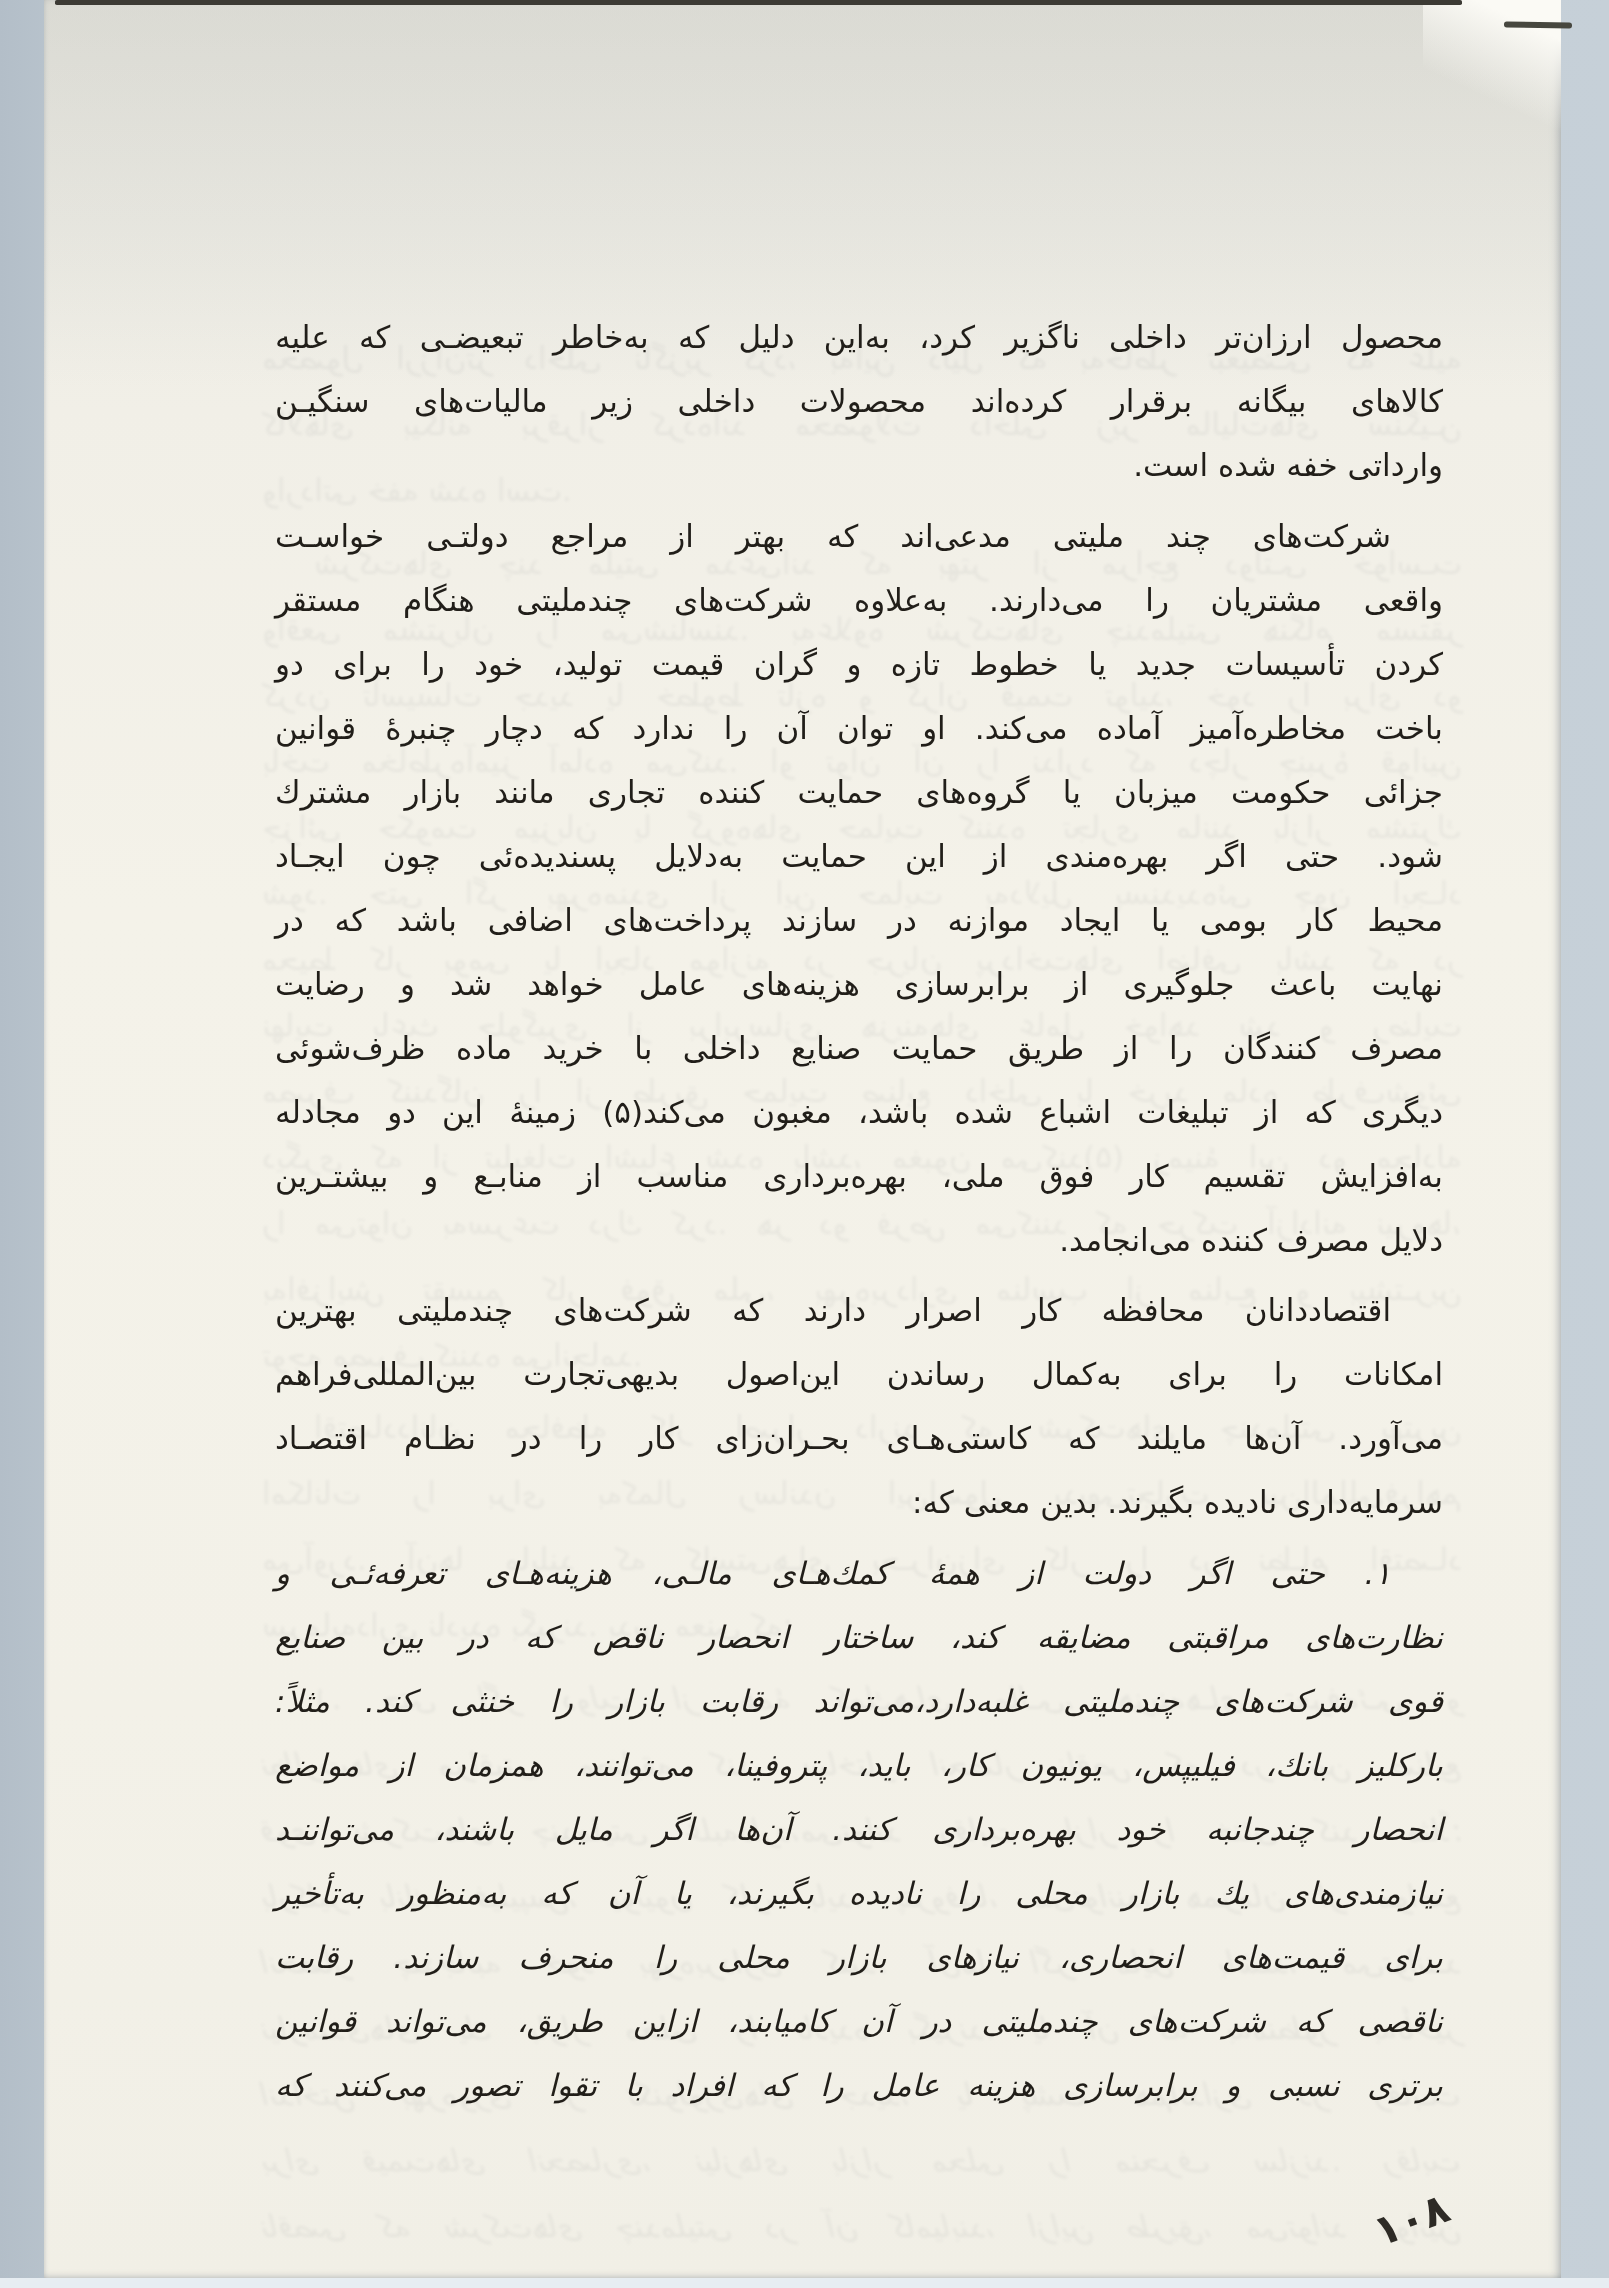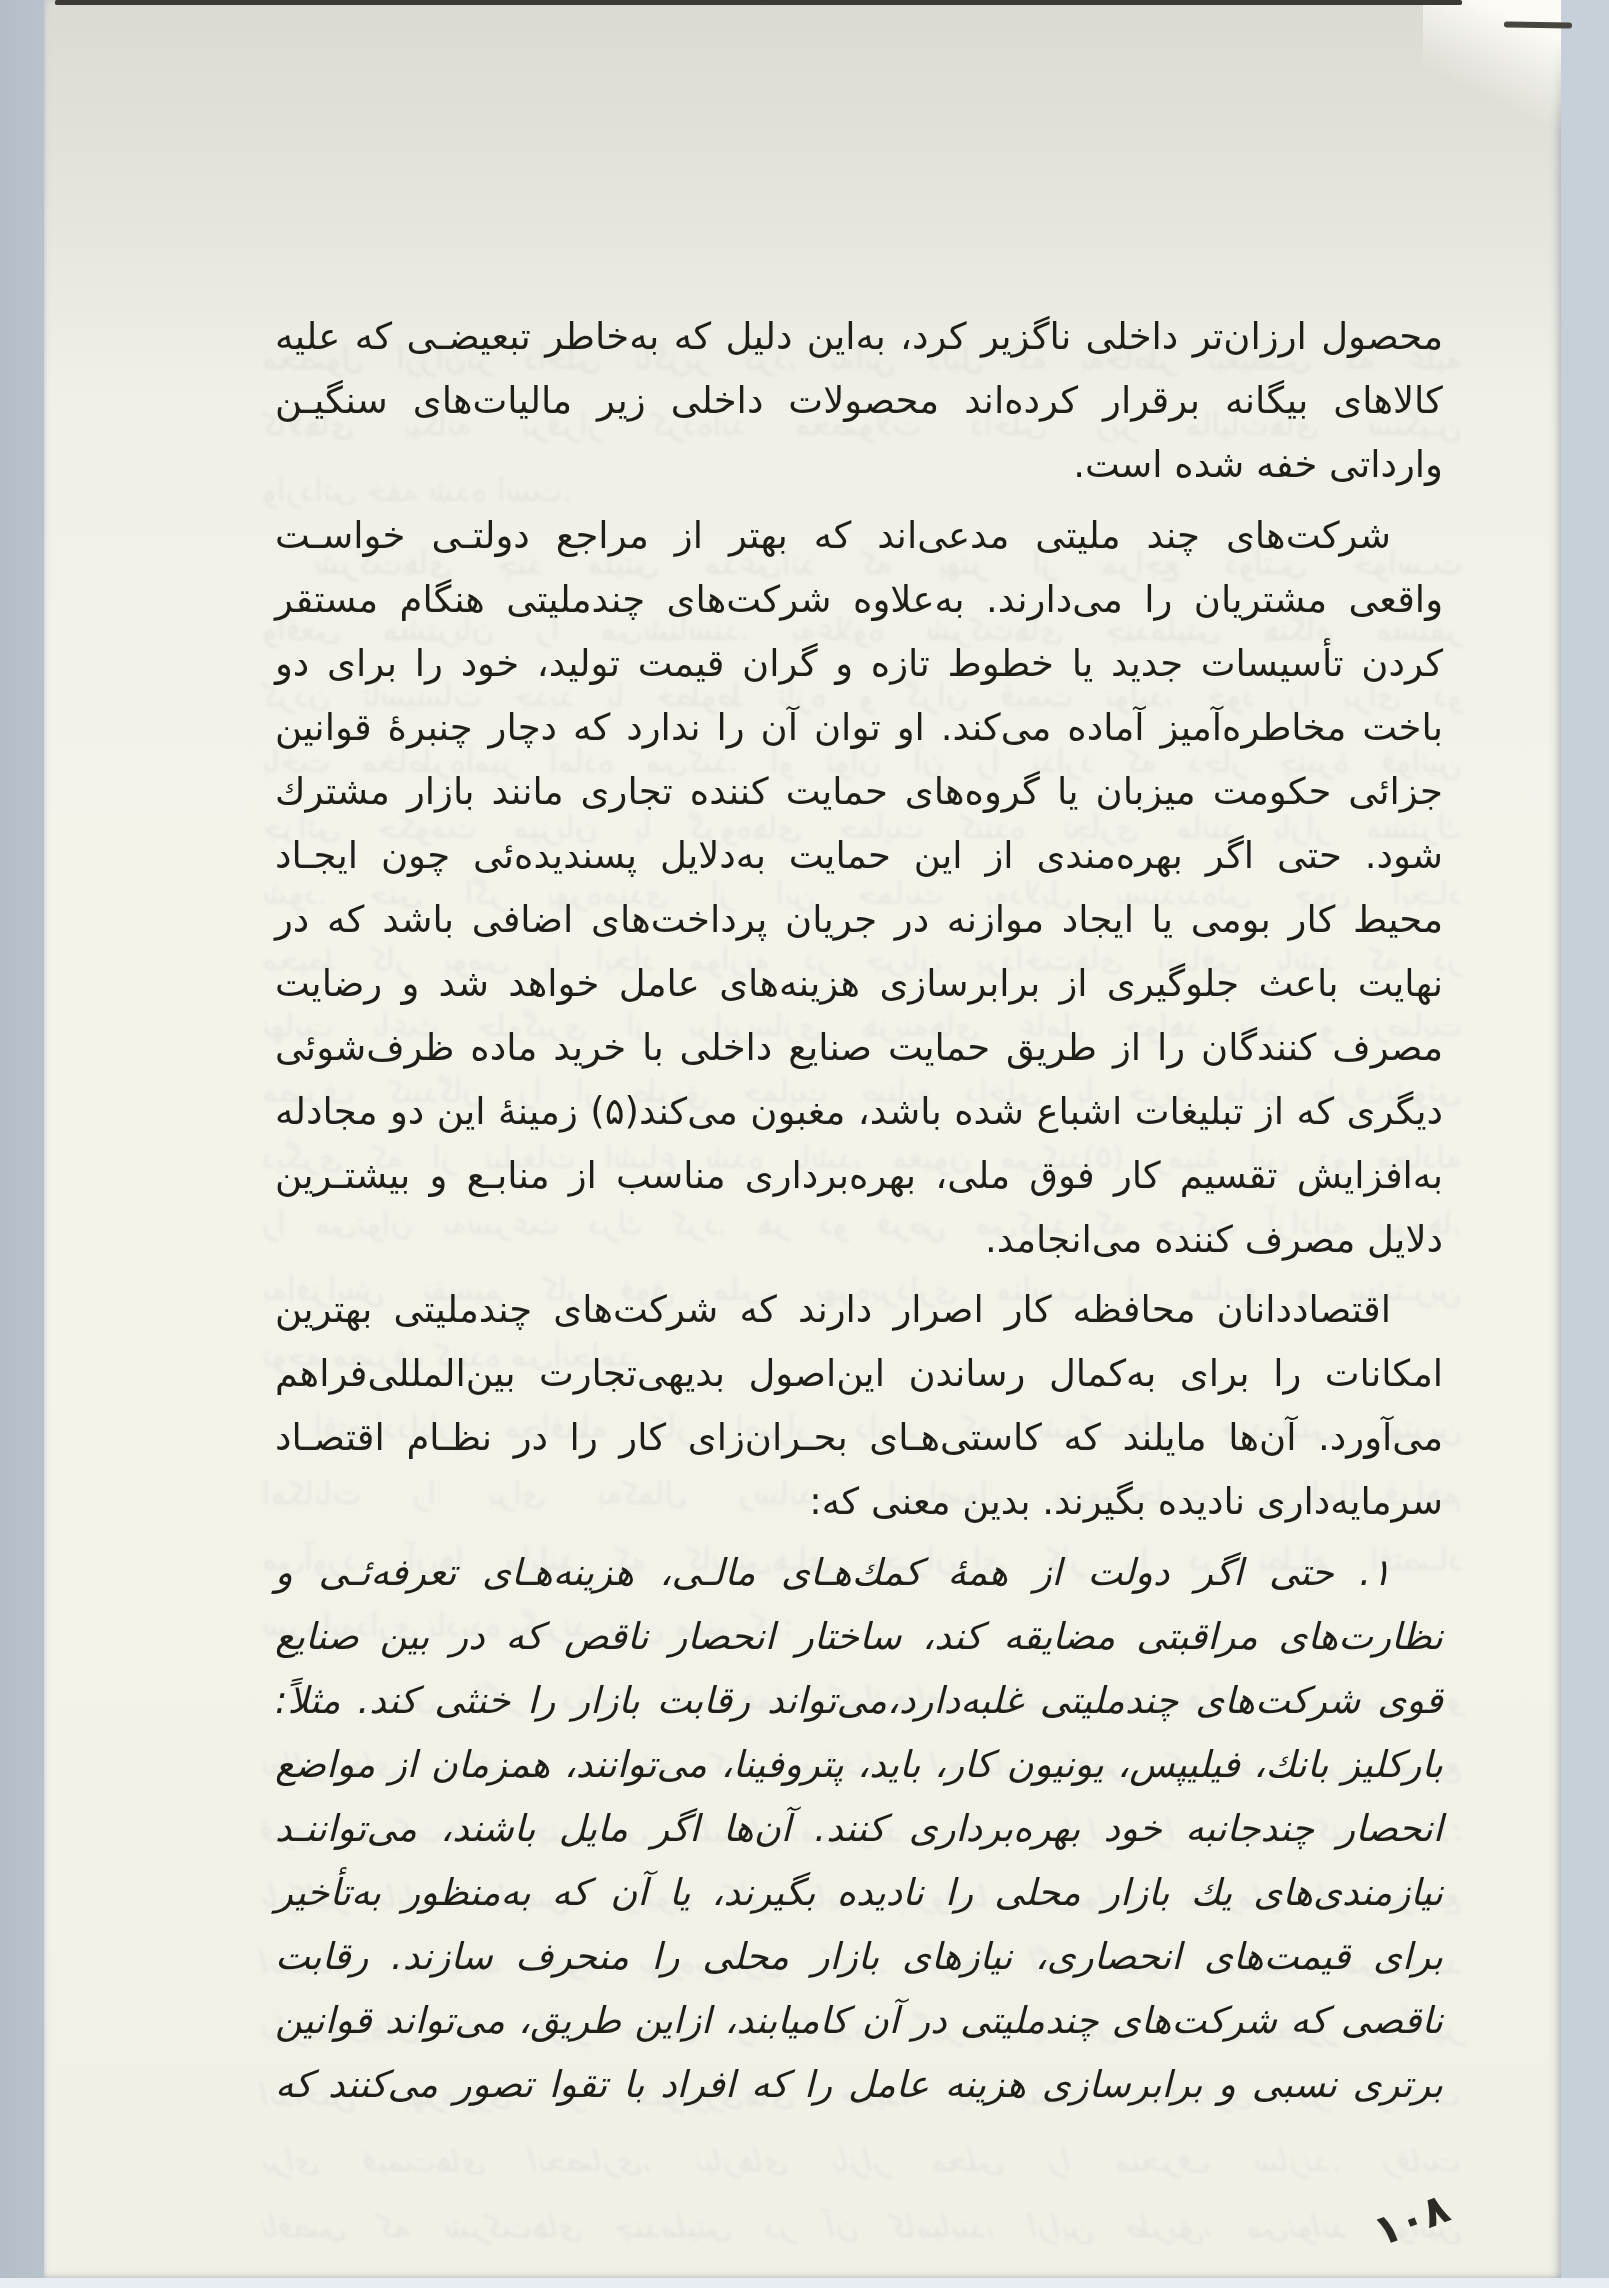--- a/index.html
+++ b/index.html
@@ -35,21 +35,21 @@
     border-radius:2.8px;transform:rotate(.8deg);
   }
   .bottom-band{
     position:absolute;left:0;top:2278px;width:1610px;height:11px;
     background:#e7edf2;
   }
   
   .text-column{
     position:absolute;left:231px;top:305px;width:1168px;
     direction:rtl;unicode-bidi:embed;
-    font-size:37px;line-height:64px;color:#211e19;
+    font-size:31px;line-height:64px;color:#211e19;
     text-rendering:optimizeLegibility;
   }
   .para{margin:0 0 6.5px 0;}
   .para:last-child{margin-bottom:0;font-style:italic;}
   .line{
     text-align:justify;text-align-last:justify;
     height:64px;overflow:visible;white-space:normal;
   }
   .line.short-end{text-align-last:right;}
   .line.first-indent{padding-right:52px;}
@@ -122,21 +122,21 @@
         <div class="line">کالاهای بیگانه برقرار کرده‌اند محصولات داخلی زیر مالیات‌های سنگیـن</div>
         <div class="line short-end">وارداتی خفه شده است.</div>
       </div>
       <div class="para">
         <div class="line first-indent">شرکت‌های چند ملیتی مدعی‌اند که بهتر از مراجع دولتـی خواسـت</div>
         <div class="line">واقعی مشتریان را می‌دارند. به‌علاوه شرکت‌های چندملیتی هنگام مستقر</div>
         <div class="line">کردن تأسیسات جدید یا خطوط تازه و گران قیمت تولید، خود را برای دو</div>
         <div class="line">باخت مخاطره‌آمیز آماده می‌کند. او توان آن را ندارد که دچار چنبرهٔ قوانین</div>
         <div class="line">جزائی حکومت میزبان یا گروه‌های حمایت کننده تجاری مانند بازار مشترك</div>
         <div class="line">شود. حتی اگر بهره‌مندی از این حمایت به‌دلایل پسندیده‌ئی چون ایجـاد</div>
-        <div class="line">محیط کار بومی یا ایجاد موازنه در جریان پرداخت‌های اضافی باشد که در</div>
+        <div class="line">محیط کار بومی یا ایجاد موازنه در سازند پرداخت‌های اضافی باشد که در</div>
         <div class="line">نهایت باعث جلوگیری از برابرسازی هزینه‌های عامل خواهد شد و رضایت</div>
         <div class="line">مصرف کنندگان را از طریق حمایت صنایع داخلی با خرید ماده ظرف‌شوئی</div>
         <div class="line">دیگری که از تبلیغات اشباع شده باشد، مغبون می‌کند(۵) زمینهٔ این دو مجادله</div>
         <div class="line">به‌افزایش تقسیم کار فوق ملی، بهره‌برداری مناسب از منابـع و بیشتـرین</div>
         <div class="line short-end">دلایل مصرف کننده می‌انجامد.</div>
       </div>
       <div class="para">
         <div class="line first-indent">اقتصاددانان محافظه کار اصرار دارند که شرکت‌های چندملیتی بهترین</div>
         <div class="line">امکانات را برای به‌کمال رساندن این‌اصول بدیهی‌تجارت بین‌المللی‌فراهم</div>
         <div class="line">می‌آورد. آن‌ها مایلند که کاستی‌هـای بحـران‌زای کار را در نظـام اقتصـاد</div>

